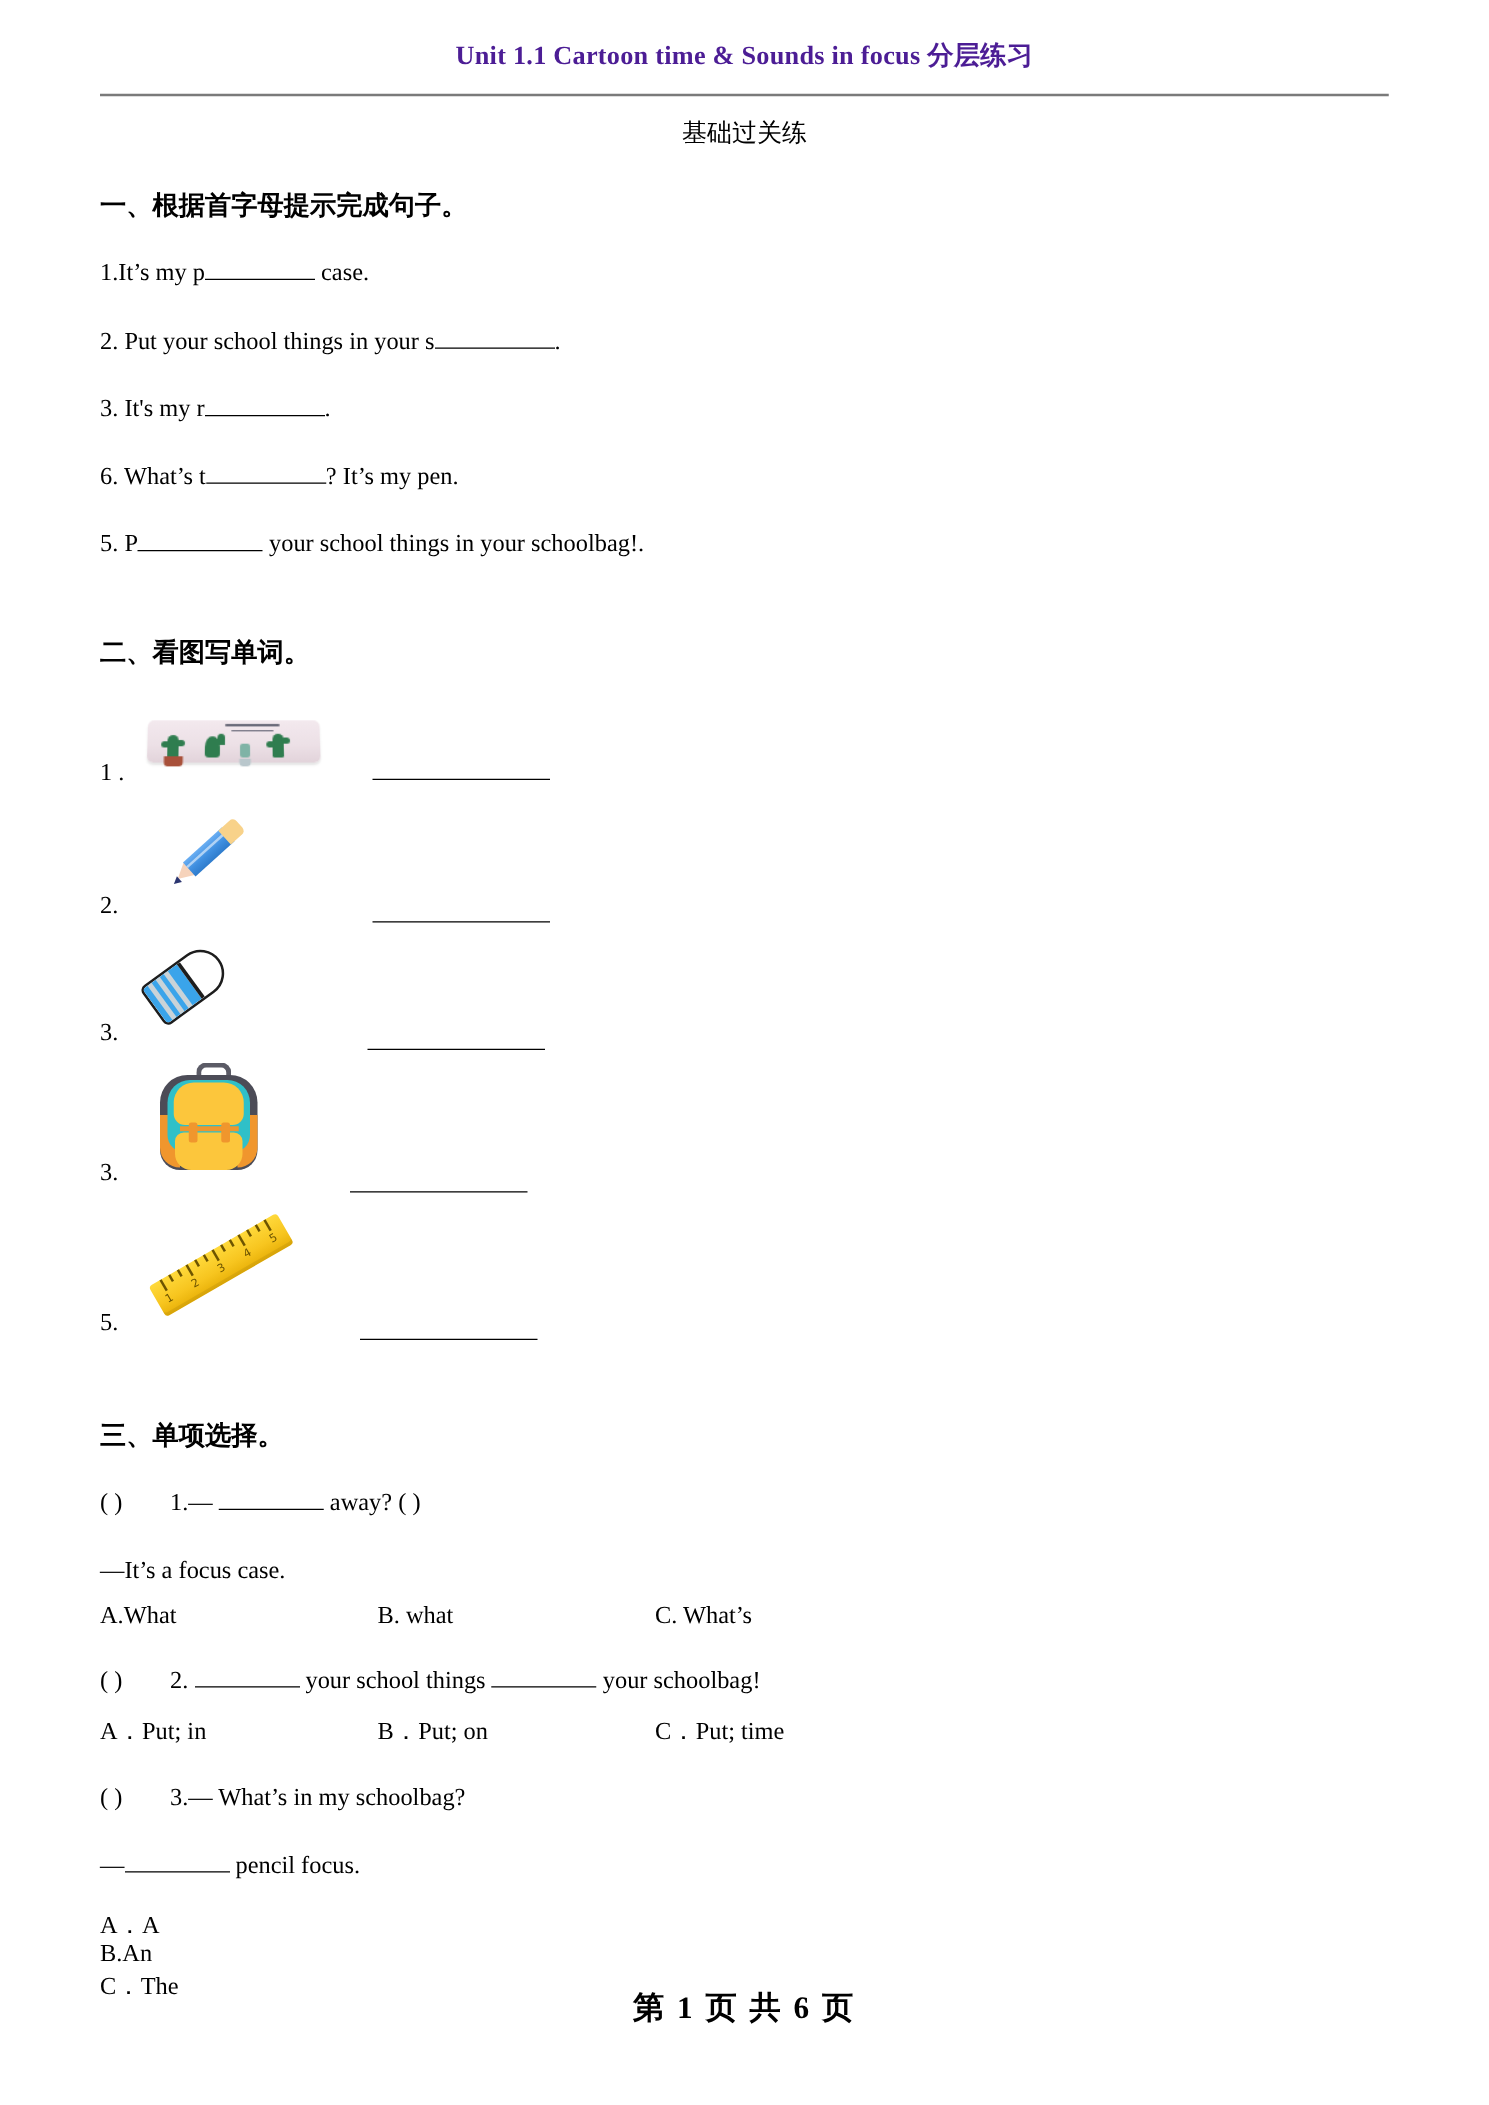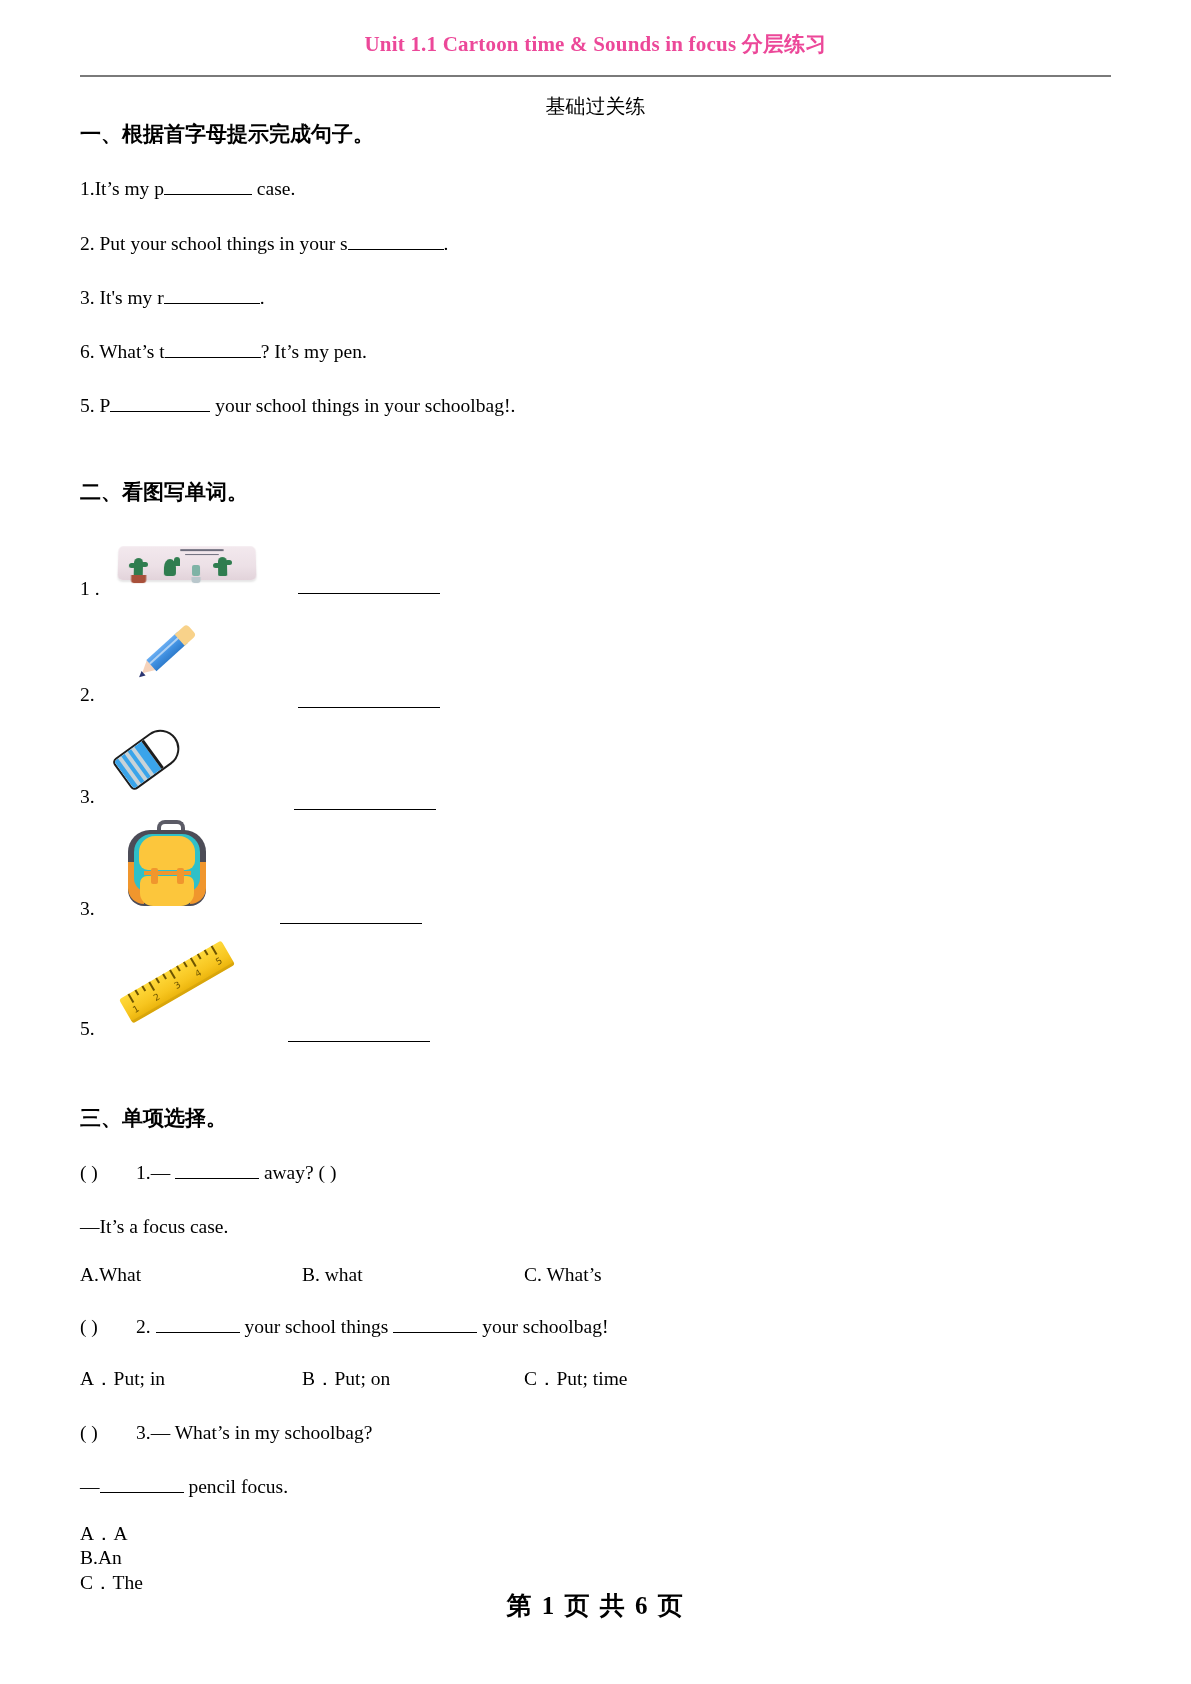--- a/index.html
+++ b/index.html
@@ -19,21 +19,21 @@
     position: relative;
     width: 1191px;
     height: 1684px;
     box-sizing: border-box;
     padding: 0 80px;
   }
 
   
   .doc-title {
     text-align: center;
-    color: #ec4899;
+    color: #4c1d95;
     font-weight: bold;
     font-size: 21px;
     letter-spacing: .2px;
     padding-top: 32px;
     line-height: 1.2;
   }
   .title-rule {
     margin-top: 18px;
     border-top: 2px solid #7a7a7a;
     width: 100%;
@@ -42,20 +42,21 @@
     text-align: center;
     font-size: 20px;
     margin-top: 16px;
     font-family: "DejaVu Sans", sans-serif;
   }
 
   
   .section-heading {
     font-size: 21px;
     font-weight: bold;
+    margin-top: 30px;
     font-family: "DejaVu Sans", sans-serif;
   }
   .q-line {
     font-size: 19.5px;
     margin-top: 28px;
     line-height: 1.35;
   }
   .blank {
     display: inline-block;
     border-bottom: 1.5px solid #000;
@@ -335,21 +336,21 @@
     position: absolute;
     top: 12px;
     font-size: 9px;
     color: #6d5400;
     font-family: "DejaVu Sans", sans-serif;
   }
 
   
   .choice-row {
     font-size: 19.5px;
-    margin-top: 24px;
+    margin-top: 12px;
     display: flex;
   }
   .choice-row .opt { width: 222px; }
   .paren {
     display: inline-block;
     min-width: 56px;
   }
 
   
   .footer {

